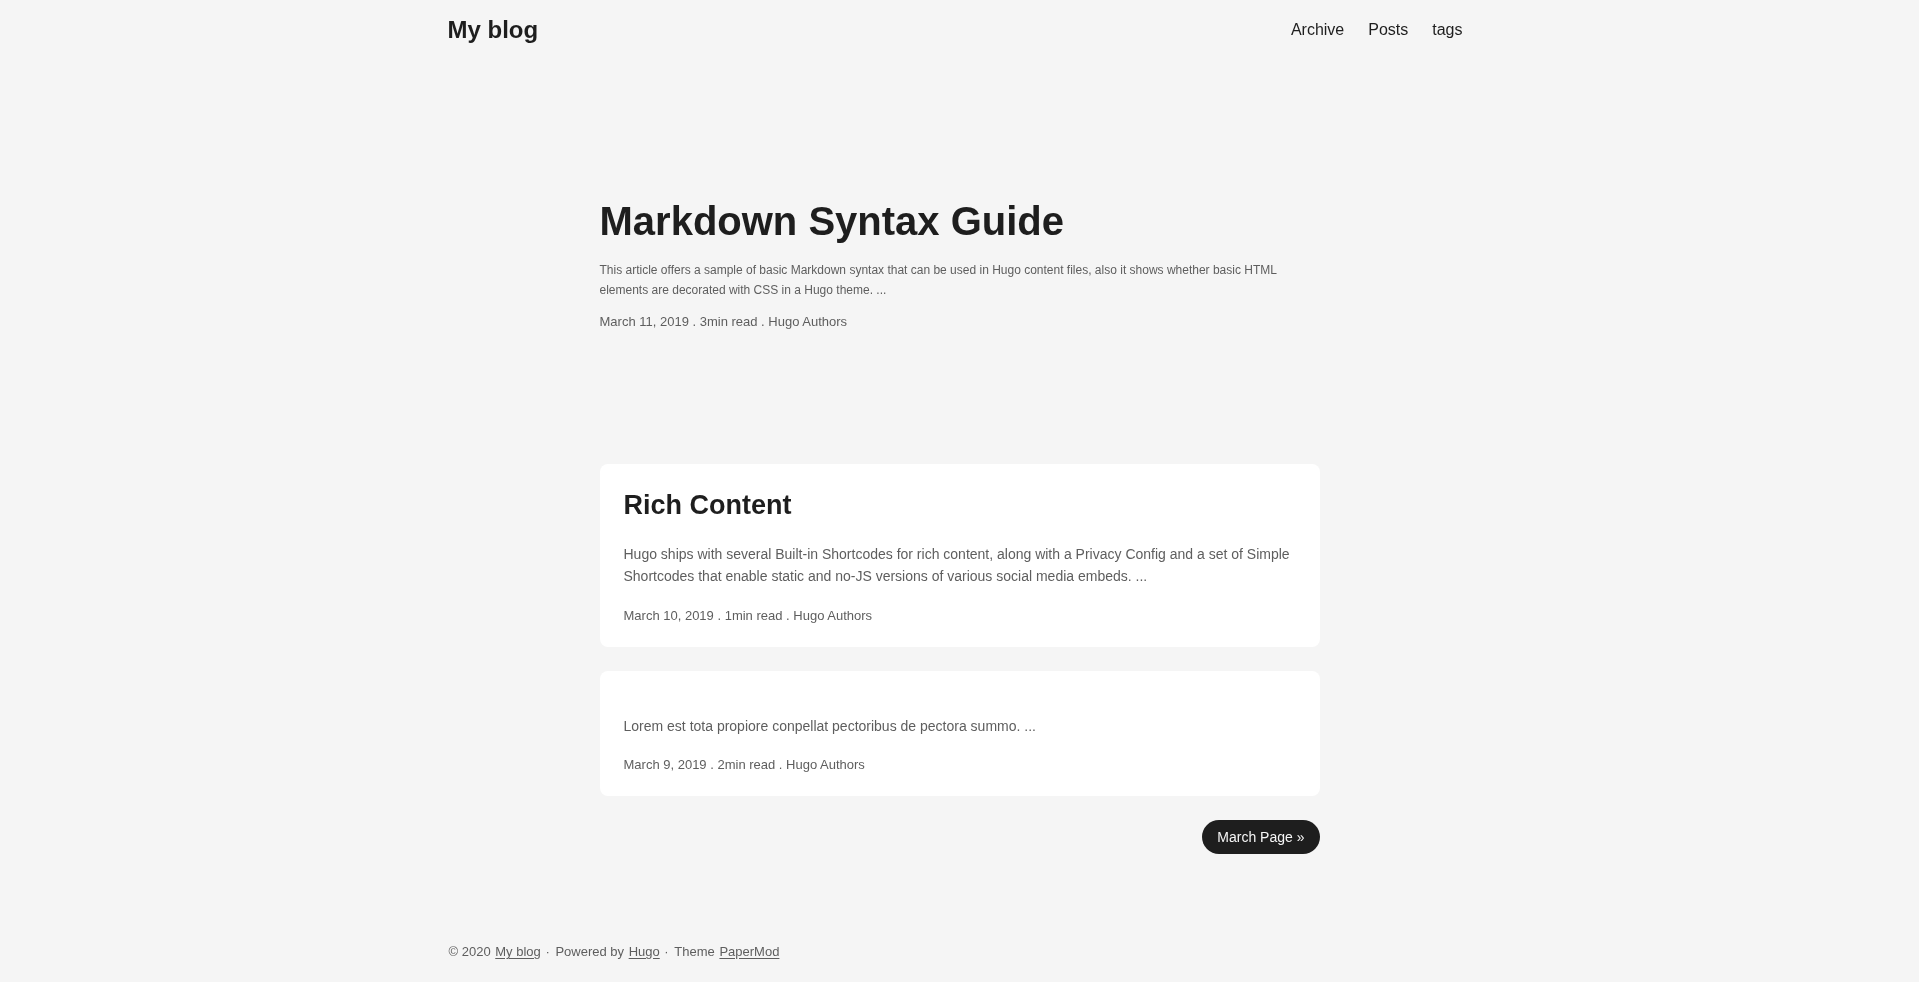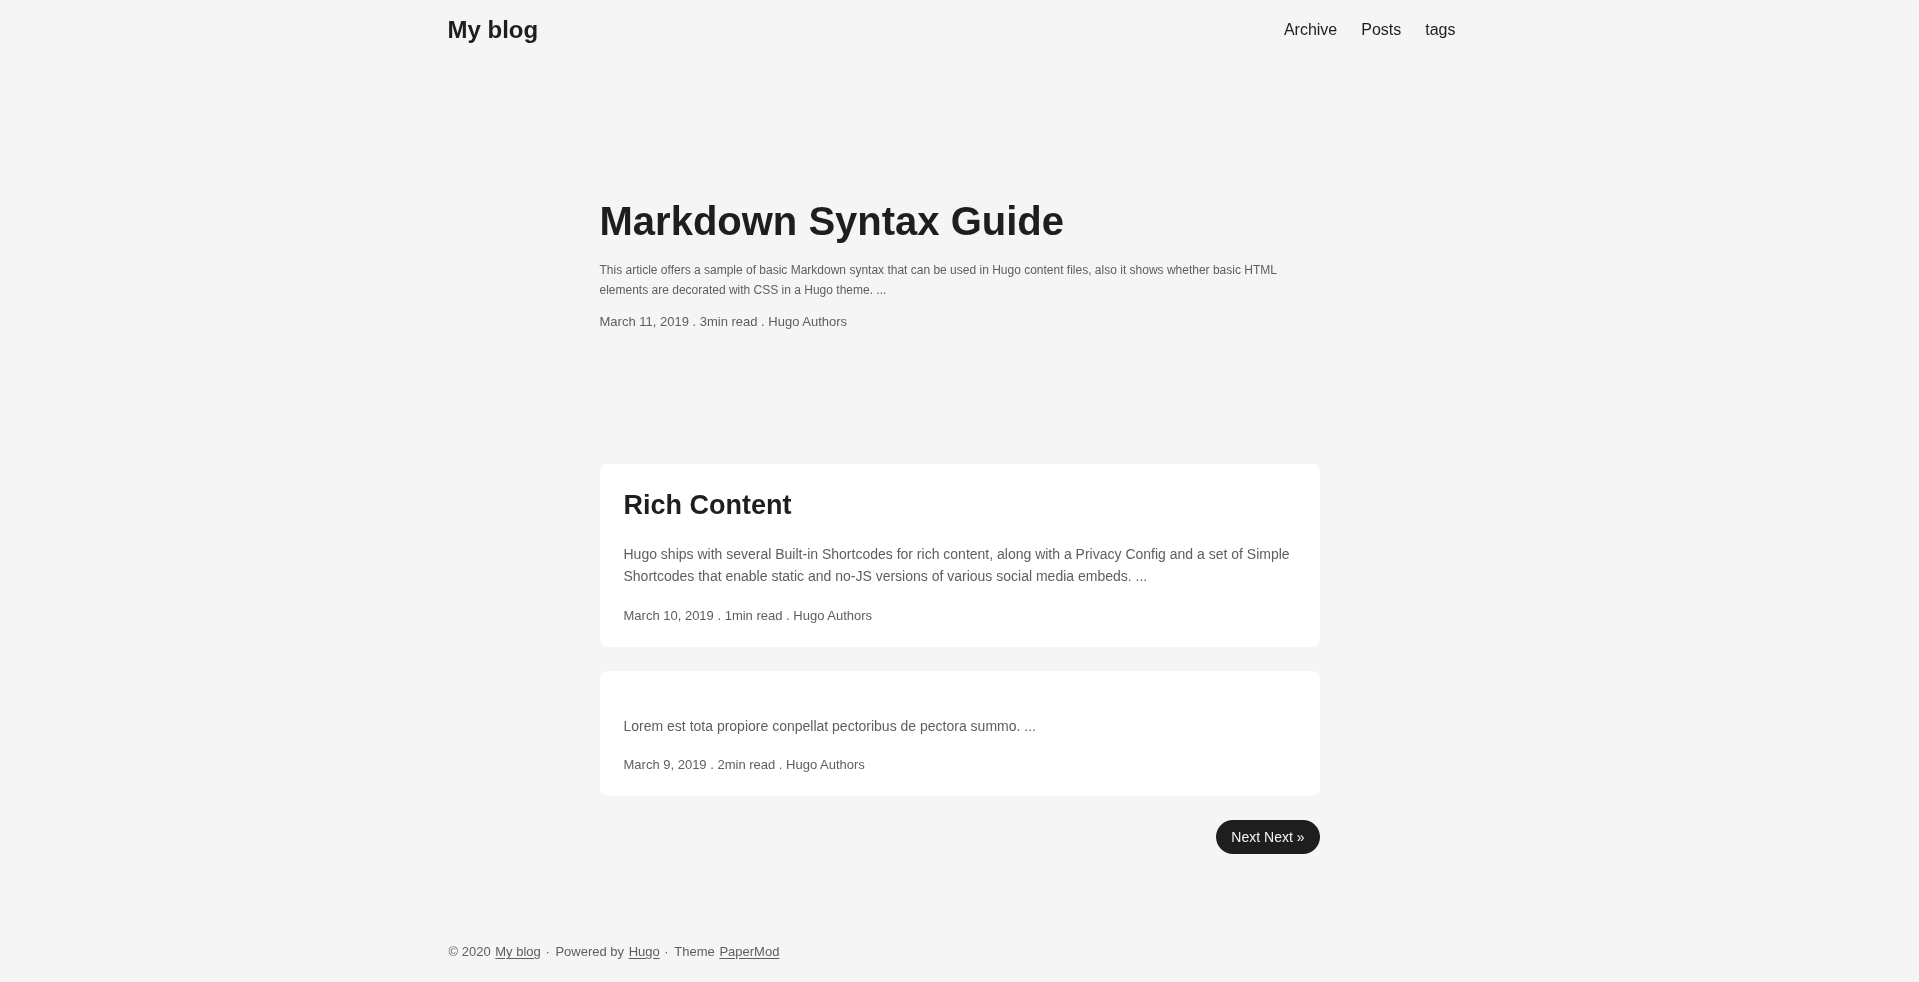--- a/index.html
+++ b/index.html
@@ -29,21 +29,21 @@
     align-items:center;
     max-width:1072px;
     height:60px;
     margin:0 auto;
     padding:0 var(--gap);
   }
   .logo a{font-size:24px;font-weight:700;line-height:60px;}
   ul.menu{
     display:flex;
     list-style:none;
-    margin:16px;
+    margin:9px;
     padding:0;
     gap:var(--gap);
     align-items:flex-end;
   }
   ul.menu li a{font-size:16px;line-height:60px;display:block;}
 
   
   .main{
     max-width:768px;
     margin:0 auto;
@@ -166,21 +166,21 @@
     <div class="entry-content">Hugo ships with several Built-in Shortcodes for rich content, along with a Privacy Config and a set of Simple Shortcodes that enable static and no-JS versions of various social media embeds. ...</div>
     <footer class="entry-footer">March 10, 2019 . 1min read . Hugo Authors</footer>
   </article>
 
   <article class="post-entry">
     <div class="entry-content">Lorem est tota propiore conpellat pectoribus de pectora summo. ...</div>
     <footer class="entry-footer">March 9, 2019 . 2min read . Hugo Authors</footer>
   </article>
 
   <footer class="page-footer">
-    <a class="next-btn">Next Next »</a>
+    <a class="next-btn">March Page »</a>
   </footer>
 
 </main>
 
 <footer class="footer">
   <span>© 2020</span>
   <a>My blog</a>
   <span>·</span>
   <span>Powered by</span>
   <a>Hugo</a>

